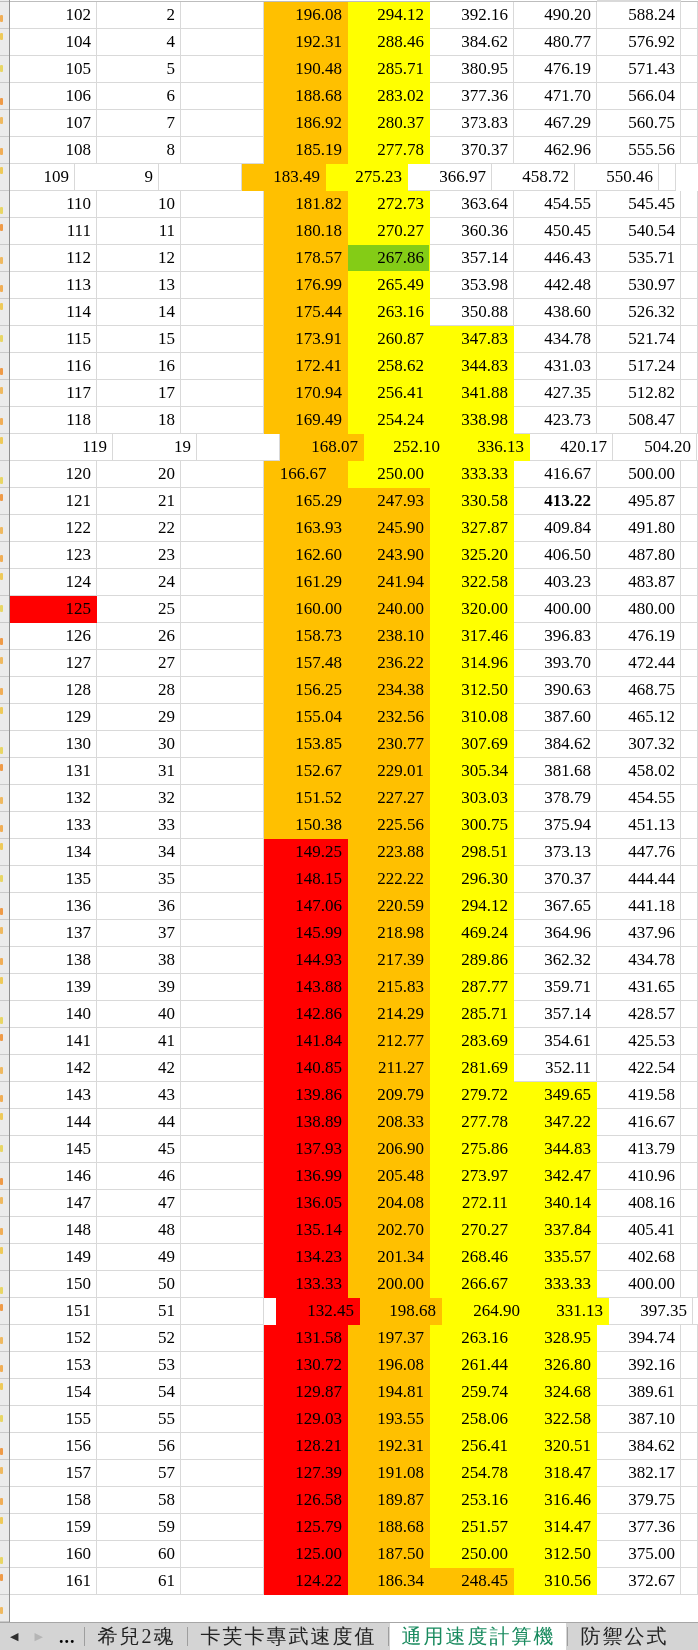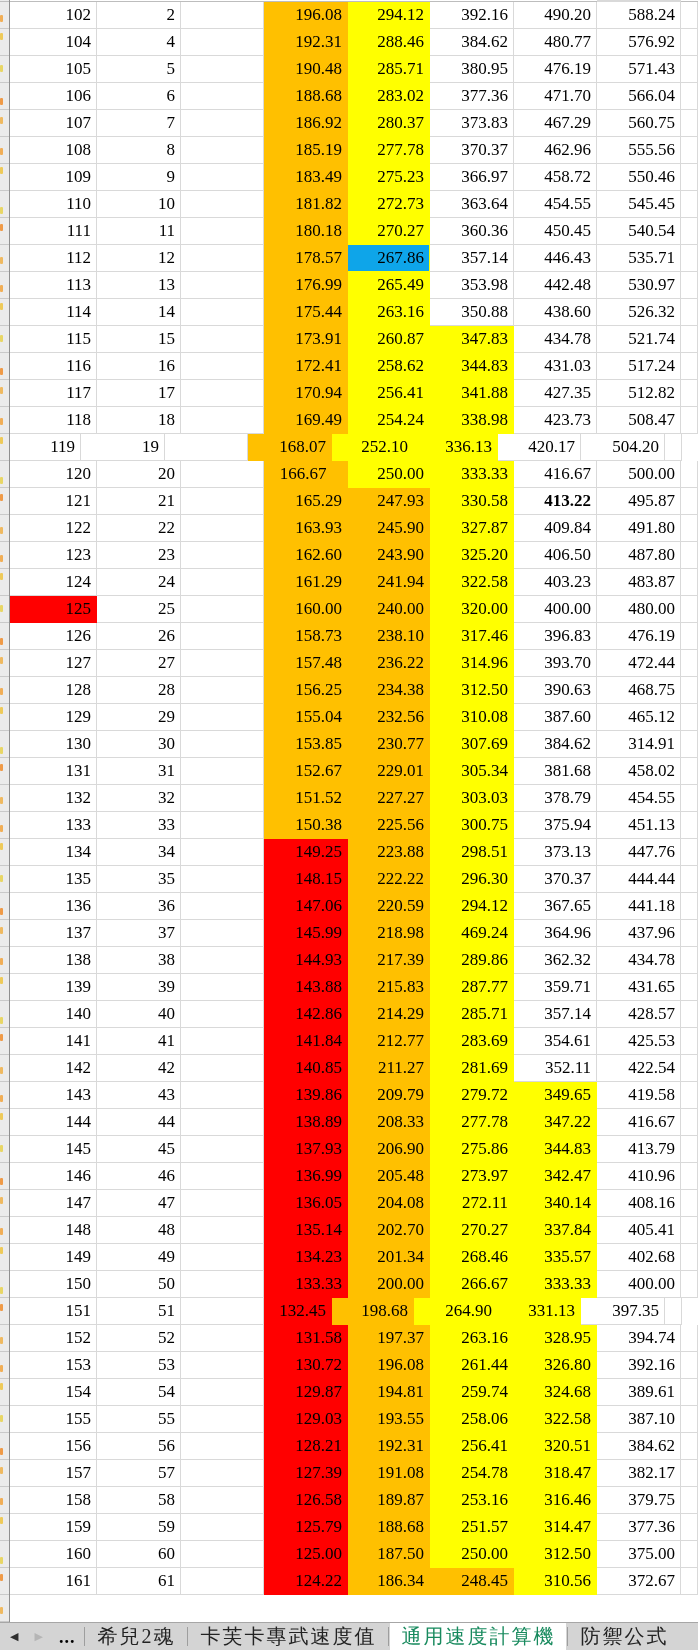--- a/index.html
+++ b/index.html
@@ -231,21 +231,21 @@
         <div class="cell" style="width: 84px;">8</div>
         <div class="cell" style="width: 83px;"></div>
         <div class="cell" style="width: 84px; background: rgb(255, 192, 0); border-color: rgb(255, 192, 0);">185.19</div>
         <div class="cell" style="width: 82px; background: rgb(255, 255, 0); border-color: rgb(255, 255, 0);">277.78</div>
         <div class="cell" style="width: 84px;">370.37</div>
         <div class="cell" style="width: 83px;">462.96</div>
         <div class="cell" style="width: 84px;">555.56</div>
         <div class="cell" style="width: 17px;"></div>
       </div>
       <div class="row">
-        <div class="cell" style="width: 87px;">109</div>
+        <div class="cell" style="width: 65px;">109</div>
         <div class="cell" style="width: 84px;">9</div>
         <div class="cell" style="width: 83px;"></div>
         <div class="cell" style="width: 84px; background: rgb(255, 192, 0); border-color: rgb(255, 192, 0);">183.49</div>
         <div class="cell" style="width: 82px; background: rgb(255, 255, 0); border-color: rgb(255, 255, 0);">275.23</div>
         <div class="cell" style="width: 84px;">366.97</div>
         <div class="cell" style="width: 83px;">458.72</div>
         <div class="cell" style="width: 84px;">550.46</div>
         <div class="cell" style="width: 17px;"></div>
       </div>
       <div class="row">
@@ -268,21 +268,21 @@
         <div class="cell" style="width: 84px;">360.36</div>
         <div class="cell" style="width: 83px;">450.45</div>
         <div class="cell" style="width: 84px;">540.54</div>
         <div class="cell" style="width: 17px;"></div>
       </div>
       <div class="row">
         <div class="cell" style="width: 87px;">112</div>
         <div class="cell" style="width: 84px;">12</div>
         <div class="cell" style="width: 83px;"></div>
         <div class="cell" style="width: 84px; background: rgb(255, 192, 0); border-color: rgb(255, 192, 0);">178.57</div>
-        <div class="cell" style="width: 82px; background: #0ea5e9; border-color: rgb(255, 255, 0);">267.86</div>
+        <div class="cell" style="width: 82px; background: #84cc16; border-color: rgb(255, 255, 0);">267.86</div>
         <div class="cell" style="width: 84px;">357.14</div>
         <div class="cell" style="width: 83px;">446.43</div>
         <div class="cell" style="width: 84px;">535.71</div>
         <div class="cell" style="width: 17px;"></div>
       </div>
       <div class="row">
         <div class="cell" style="width: 87px;">113</div>
         <div class="cell" style="width: 84px;">13</div>
         <div class="cell" style="width: 83px;"></div>
         <div class="cell" style="width: 84px; background: rgb(255, 192, 0); border-color: rgb(255, 192, 0);">176.99</div>
@@ -341,21 +341,21 @@
         <div class="cell" style="width: 84px;">18</div>
         <div class="cell" style="width: 83px;"></div>
         <div class="cell" style="width: 84px; background: rgb(255, 192, 0); border-color: rgb(255, 192, 0);">169.49</div>
         <div class="cell" style="width: 82px; background: rgb(255, 255, 0); border-color: rgb(255, 255, 0);">254.24</div>
         <div class="cell" style="width: 84px; background: rgb(255, 255, 0); border-color: rgb(255, 255, 0);">338.98</div>
         <div class="cell" style="width: 83px;">423.73</div>
         <div class="cell" style="width: 84px;">508.47</div>
         <div class="cell" style="width: 17px;"></div>
       </div>
       <div class="row">
-        <div class="cell" style="width: 71px;">119</div>
+        <div class="cell" style="width: 103px;">119</div>
         <div class="cell" style="width: 84px;">19</div>
         <div class="cell" style="width: 83px;"></div>
         <div class="cell" style="width: 84px; background: rgb(255, 192, 0); border-color: rgb(255, 192, 0);">168.07</div>
         <div class="cell" style="width: 82px; background: rgb(255, 255, 0); border-color: rgb(255, 255, 0);">252.10</div>
         <div class="cell" style="width: 84px; background: rgb(255, 255, 0); border-color: rgb(255, 255, 0);">336.13</div>
         <div class="cell" style="width: 83px;">420.17</div>
         <div class="cell" style="width: 84px;">504.20</div>
         <div class="cell" style="width: 17px;"></div>
       </div>
       <div class="row">
@@ -469,21 +469,21 @@
         <div class="cell" style="width: 17px;"></div>
       </div>
       <div class="row">
         <div class="cell" style="width: 87px;">130</div>
         <div class="cell" style="width: 84px;">30</div>
         <div class="cell" style="width: 83px;"></div>
         <div class="cell" style="width: 84px; background: rgb(255, 192, 0); border-color: rgb(255, 192, 0);">153.85</div>
         <div class="cell" style="width: 82px; background: rgb(255, 192, 0); border-color: rgb(255, 192, 0);">230.77</div>
         <div class="cell" style="width: 84px; background: rgb(255, 255, 0); border-color: rgb(255, 255, 0);">307.69</div>
         <div class="cell" style="width: 83px;">384.62</div>
-        <div class="cell" style="width: 84px;">314.91</div>
+        <div class="cell" style="width: 84px;">307.32</div>
         <div class="cell" style="width: 17px;"></div>
       </div>
       <div class="row">
         <div class="cell" style="width: 87px;">131</div>
         <div class="cell" style="width: 84px;">31</div>
         <div class="cell" style="width: 83px;"></div>
         <div class="cell" style="width: 84px; background: rgb(255, 192, 0); border-color: rgb(255, 192, 0);">152.67</div>
         <div class="cell" style="width: 82px; background: rgb(255, 192, 0); border-color: rgb(255, 192, 0);">229.01</div>
         <div class="cell" style="width: 84px; background: rgb(255, 255, 0); border-color: rgb(255, 255, 0);">305.34</div>
         <div class="cell" style="width: 83px;">381.68</div>
@@ -696,21 +696,21 @@
         <div class="cell" style="width: 82px; background: rgb(255, 192, 0); border-color: rgb(255, 192, 0);">200.00</div>
         <div class="cell" style="width: 84px; background: rgb(255, 255, 0); border-color: rgb(255, 255, 0);">266.67</div>
         <div class="cell" style="width: 83px; background: rgb(255, 255, 0); border-color: rgb(255, 255, 0);">333.33</div>
         <div class="cell" style="width: 84px;">400.00</div>
         <div class="cell" style="width: 17px;"></div>
       </div>
       <div class="row">
         <div class="cell" style="width: 87px;">151</div>
         <div class="cell" style="width: 84px;">51</div>
         <div class="cell" style="width: 83px;"></div>
-        <div class="cell" style="width: 68px; background: rgb(255, 0, 0); border-color: rgb(255, 0, 0);">132.45</div>
+        <div class="cell" style="width: 84px; background: rgb(255, 0, 0); border-color: rgb(255, 0, 0); margin-left: 12px;">132.45</div>
         <div class="cell" style="width: 82px; background: rgb(255, 192, 0); border-color: rgb(255, 192, 0);">198.68</div>
         <div class="cell" style="width: 84px; background: rgb(255, 255, 0); border-color: rgb(255, 255, 0);">264.90</div>
         <div class="cell" style="width: 83px; background: rgb(255, 255, 0); border-color: rgb(255, 255, 0);">331.13</div>
         <div class="cell" style="width: 84px;">397.35</div>
         <div class="cell" style="width: 17px;"></div>
       </div>
       <div class="row">
         <div class="cell" style="width: 87px;">152</div>
         <div class="cell" style="width: 84px;">52</div>
         <div class="cell" style="width: 83px;"></div>

